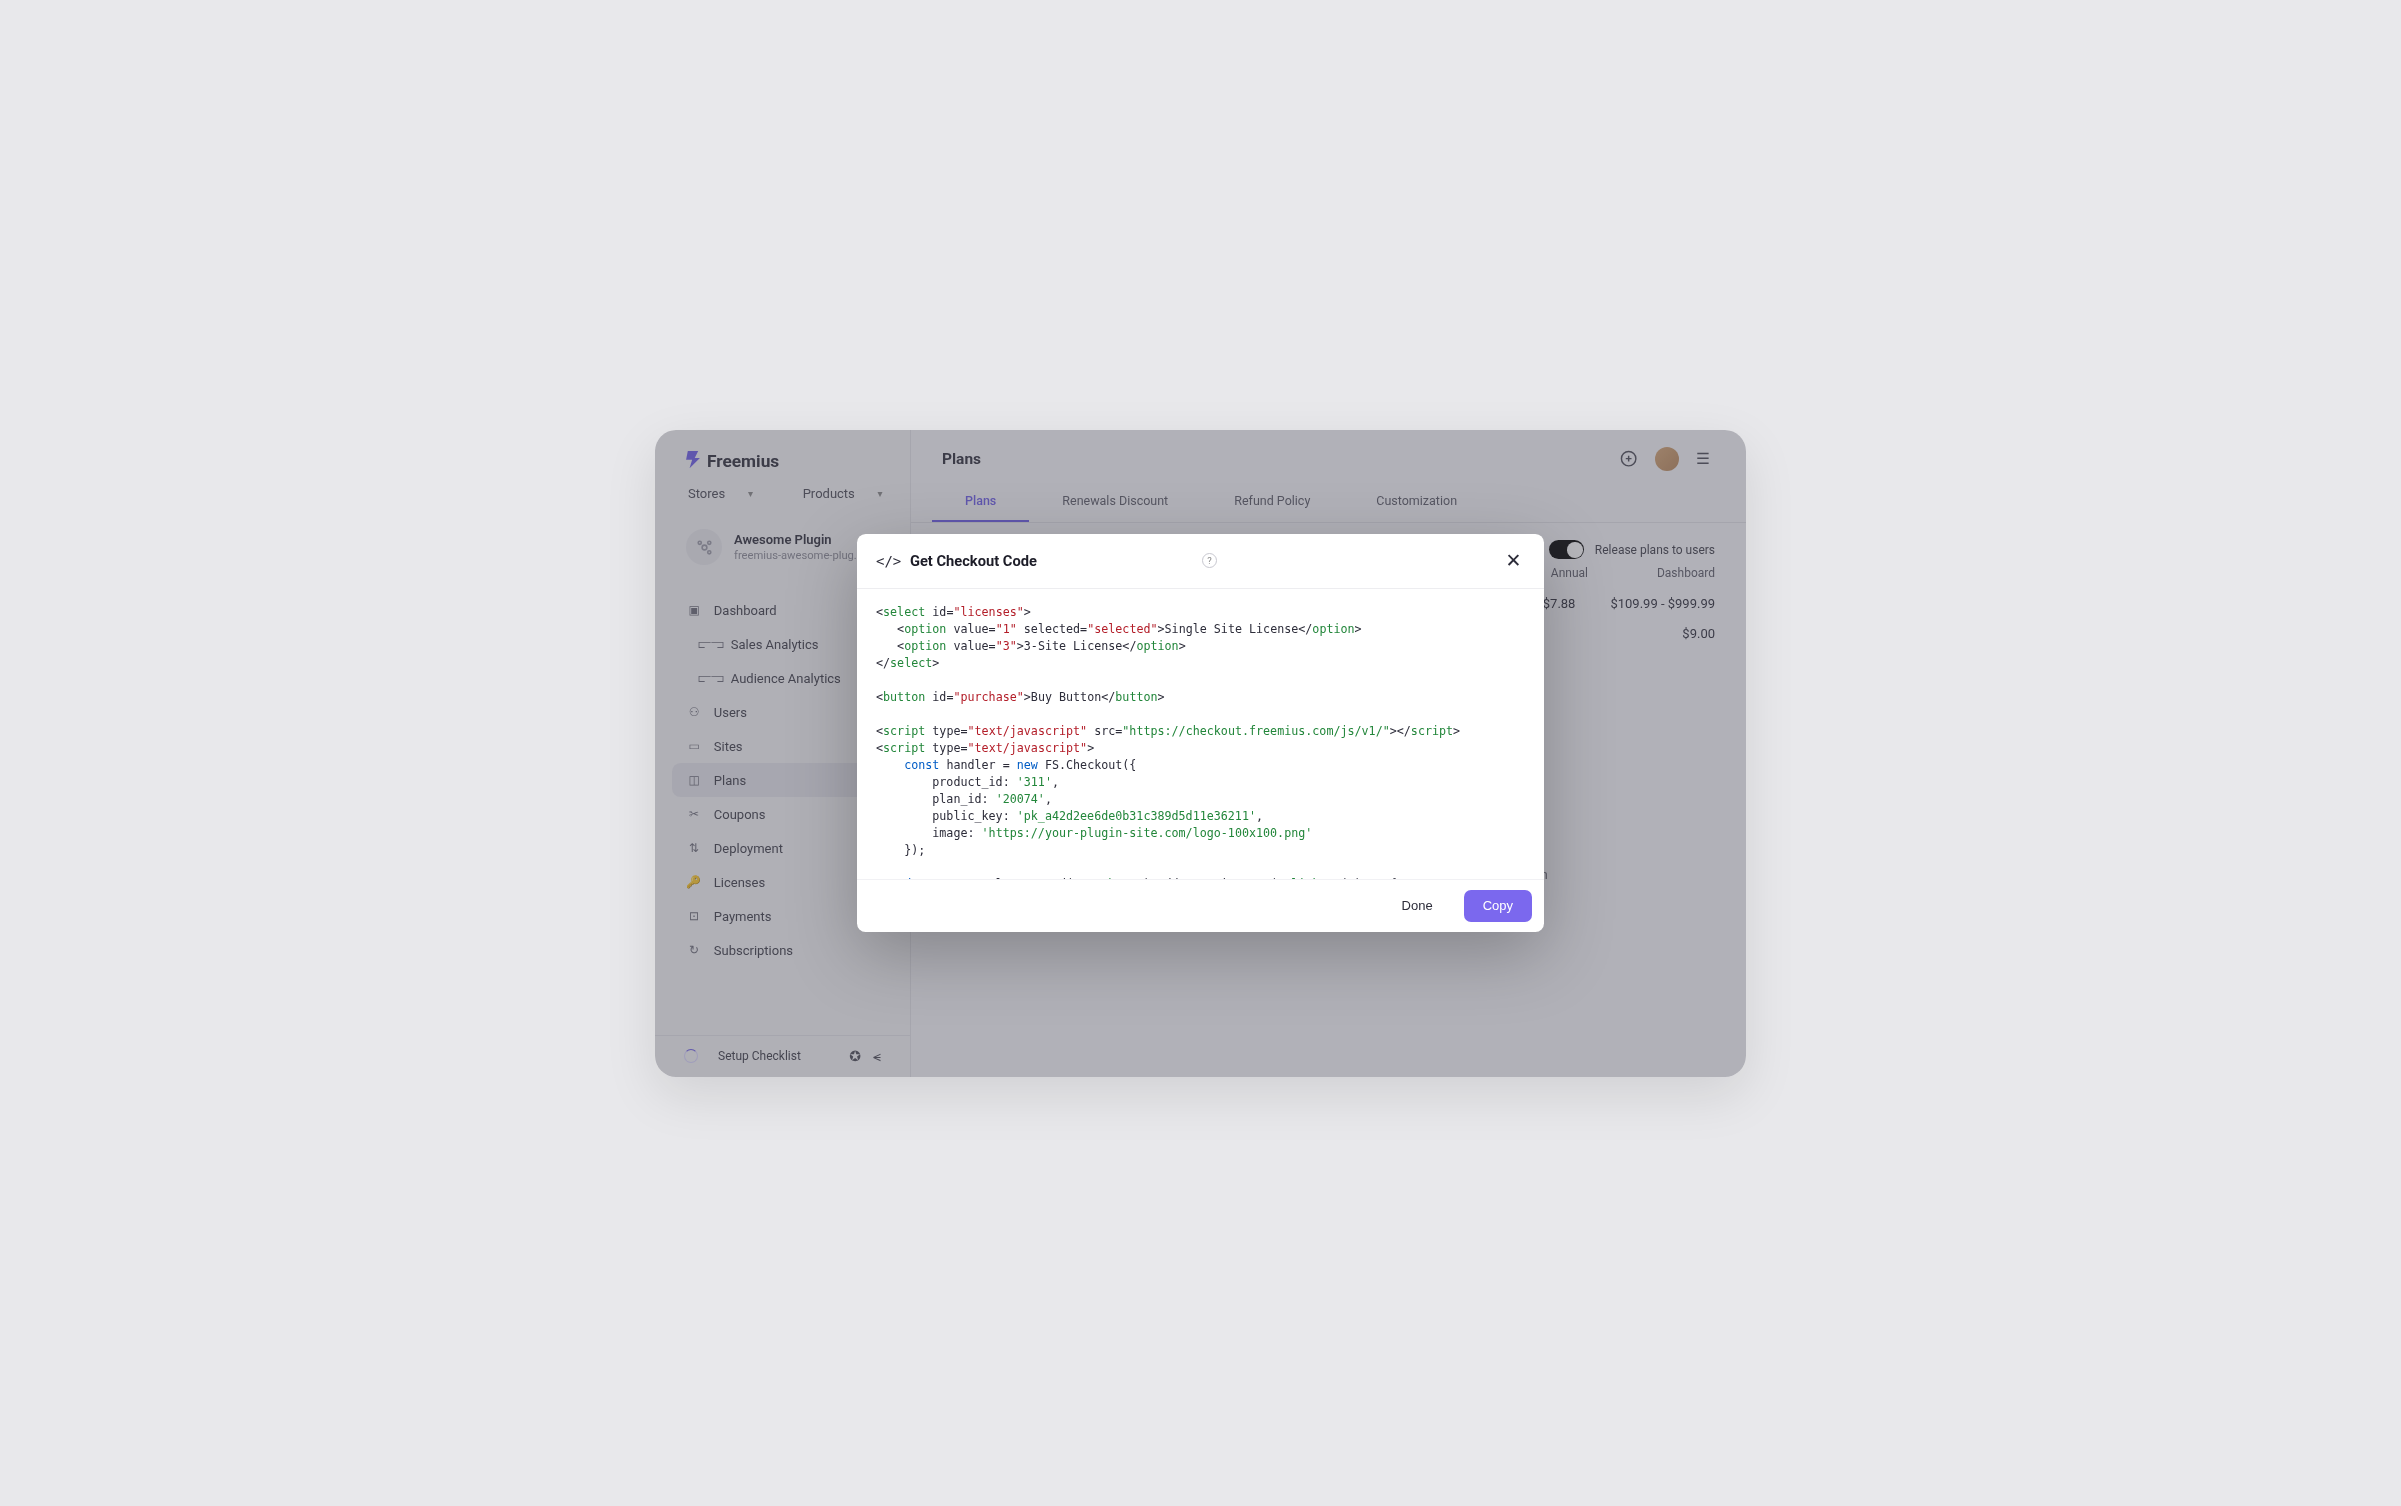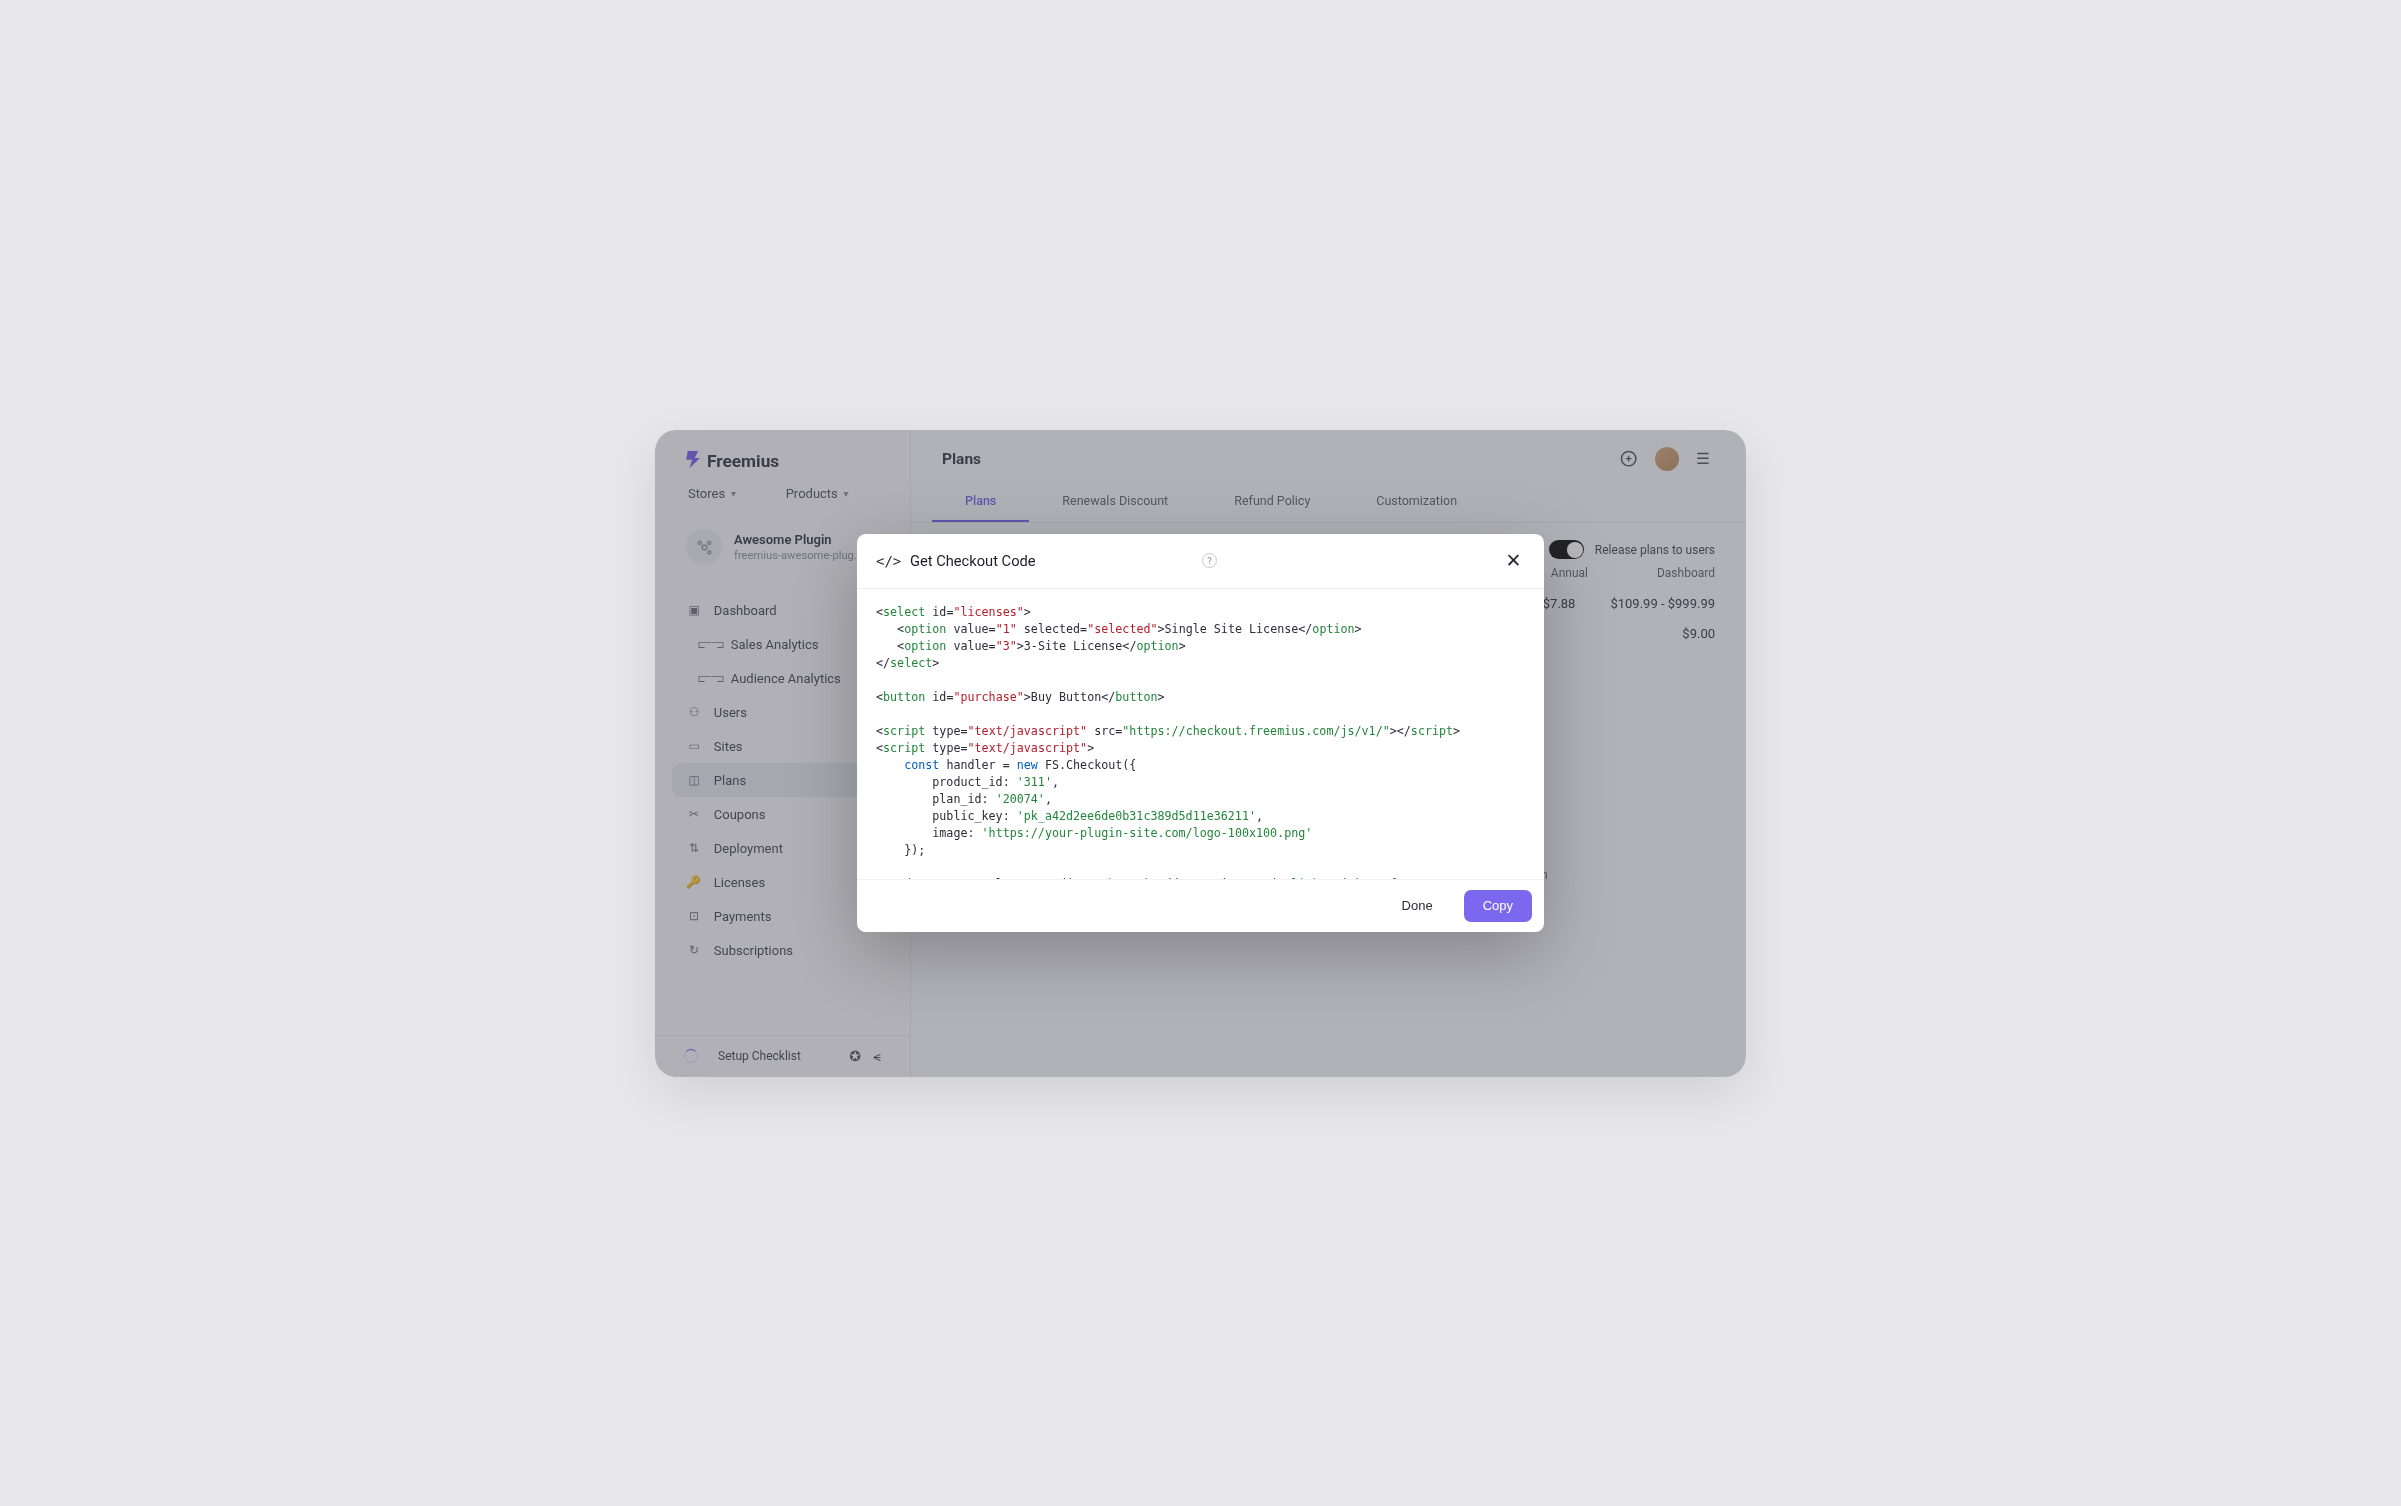--- a/index.html
+++ b/index.html
@@ -33,21 +33,21 @@
   display: flex; align-items: flex-start; padding: 21px 31px 15.5px;
 }
 .logo-icon {
   width: 14px; height: 17.3px; margin-right: 7px;
 }
 .logo-text { font-size: 17.3px; font-weight: 700; color: #2d2d3a; }
 .top-nav {
   display: flex; gap: 48px; padding: 0 33px 14px;
   font-size: 13px; color: #4a4a55;
 }
-.top-nav-item { display:flex; align-items:center; gap:4px; cursor:pointer; }
+.top-nav-item { display:flex; align-items:center; gap:21px; cursor:pointer; }
 .chev { font-size: 8.6px; color: #888; }
 .plugin-row {
   display:flex; align-items:center; gap:12px; padding: 14px 31px 21px;
 }
 .plugin-badge {
   width:36px; height:36px; border-radius:50%;
   background:#e8e8ed; display:flex; align-items:center; justify-content:center;
   color:#9a9aa6;
 }
 .plugin-name { font-size:13px; font-weight:600; color:#2d2d3a; }
@@ -130,21 +130,21 @@
 .modal {
   width:687px; background:#fff; border-radius:8.6px; overflow:hidden;
   box-shadow:0 21px 69px rgba(0,0,0,0.25);
   position:absolute; top:104px;
 }
 .modal-head {
   display:flex; align-items:center; padding:15.5px 19px;
   border-bottom:0.9px solid #ededf0;
 }
 .modal-title-ico { font-size:14px; color:#2d2d3a; margin-right:8.6px; font-family:monospace; }
-.modal-title { font-size:14.7px; font-weight:400; color:#1d1d28; flex:1; }
+.modal-title { font-size:14.7px; font-weight:700; color:#1d1d28; flex:1; }
 .help-badge {
   width:15.5px; height:15.5px; border-radius:50%; border:0.9px solid #c8c8d0;
   display:flex; align-items:center; justify-content:center;
   font-size:9.5px; color:#888; margin-left:7px;
 }
 .close-btn { font-size:19px; color:#2d2d3a; cursor:pointer; padding:0 3.5px; }
 .modal-tabs {
   display:flex; border-bottom:0.9px solid #ededf0;
 }
 .modal-tab {

